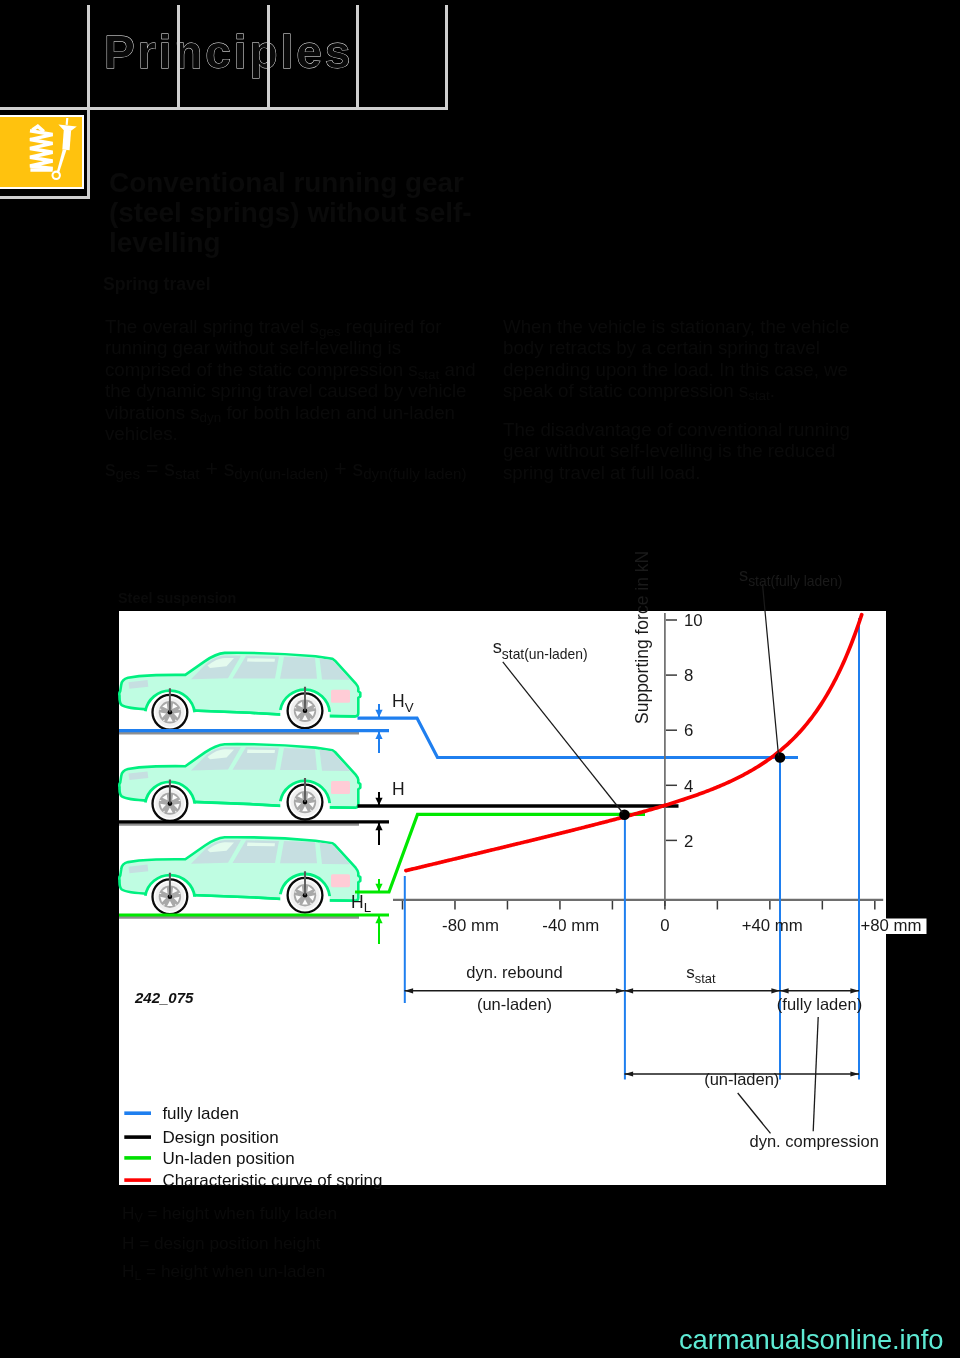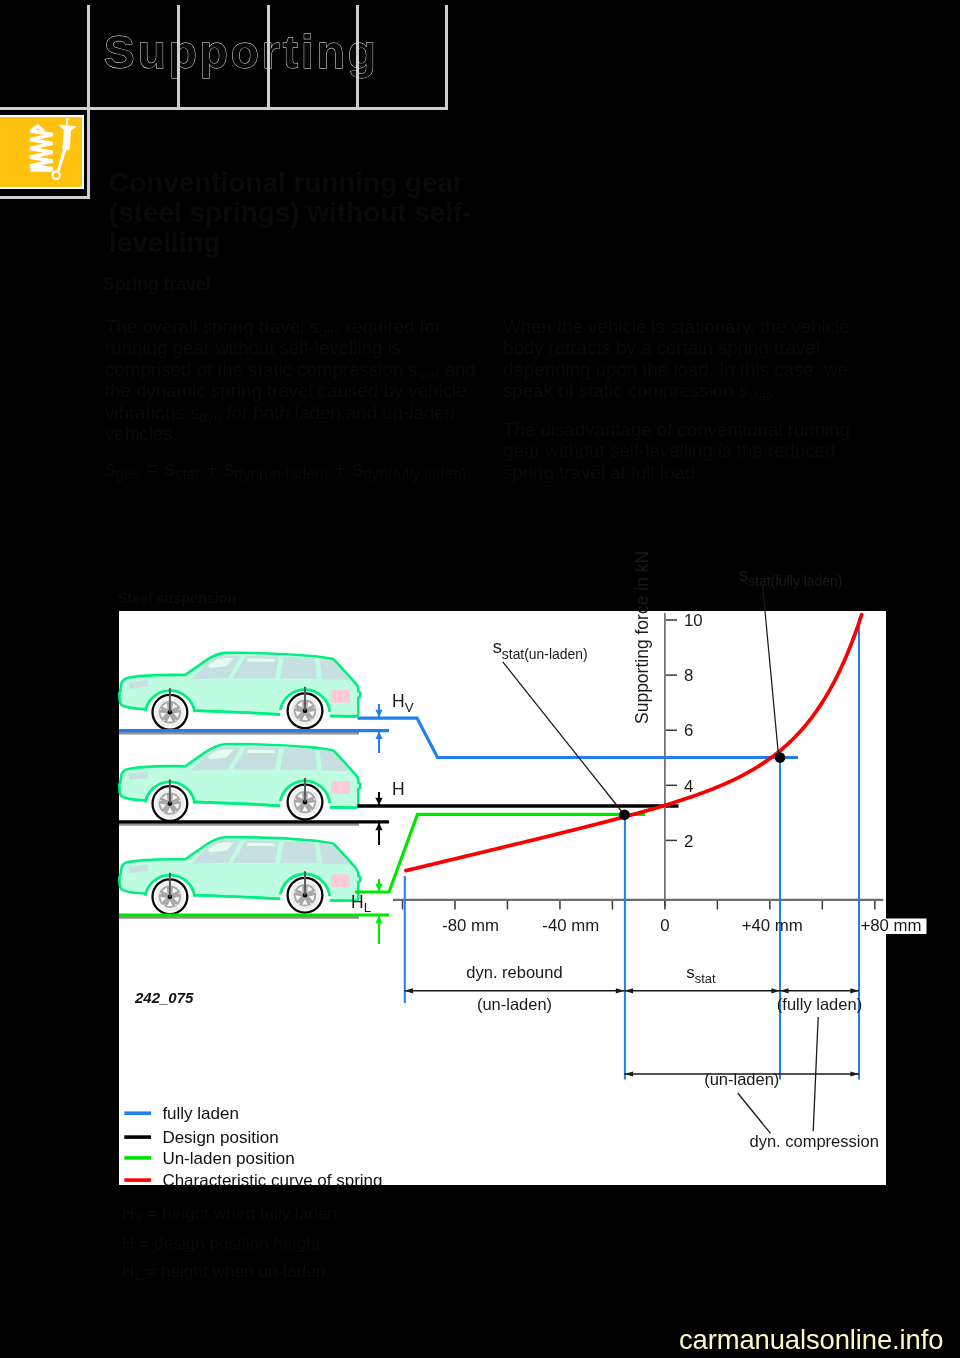--- a/index.html
+++ b/index.html
@@ -22,38 +22,38 @@
   .col>div{line-height:21.45px;height:21.45px;}
   .colL{left:105px;top:316px;width:392px;}
   .colR{left:503px;top:316px;width:392px;}
   .colL2{left:105px;top:457px;width:440px;font-size:21.2px;}
   .colR2{left:503px;top:419px;width:392px;}
   sub{font-size:0.72em;vertical-align:baseline;position:relative;top:0.22em;line-height:0;}
   .steel{position:absolute;left:118px;top:590px;font-size:14.4px;font-weight:bold;color:#0a0a0a;}
   .chart{position:absolute;left:119px;top:611px;width:767px;height:574px;background:#fff;}
   #chartsvg{position:absolute;left:0;top:-70px;overflow:visible;}
   .keyline{position:absolute;left:122px;font-size:17.2px;color:#0a0a0a;}
-  .wm{position:absolute;left:679px;top:1324px;font-size:27.4px;color:#fef9c3;letter-spacing:-0.1px;}
+  .wm{position:absolute;left:679px;top:1324px;font-size:27.4px;color:#5eead4;letter-spacing:-0.1px;}
 </style>
 </head>
 <body>
 
 <div class="page"></div>
 
 <div>
   <div class="vrule" style="left:87px"></div>
   <div class="vrule" style="left:177px"></div>
   <div class="vrule" style="left:267px"></div>
   <div class="vrule" style="left:356px"></div>
   <div class="vrule" style="left:445px"></div>
   <div class="hrule" style="left:0px;top:107px;width:448px"></div>
   <div class="vrule" style="left:87px;top:107px;height:92px"></div>
   <div class="hrule" style="left:0px;top:196px;width:90px"></div>
 </div>
-<div class="title">Supporting</div>
+<div class="title">Principles</div>
 
 <div class="iconbox">
   <svg width="92" height="68" viewBox="-8 118 92 68">
     <g fill="none" stroke="#ffffff" stroke-width="3.5" stroke-linecap="butt" stroke-linejoin="miter">
       <path d="M28.0 131.8 L50.6 135.6 L28.0 140.6 L50.6 144.4 L28.0 149.4 L50.6 153.2 L28.0 158.2 L50.6 162.0 L28.0 167.0 L50.8 169.4"></path>
       <path d="M28.4 171.0 L50.6 171.0"></path>
       <path d="M30.4 131.0 L35.8 127.2 L41.8 132.6"></path>
     </g>
     <g fill="#ffffff">
       <path d="M61.8 130.6 L69.1 131.3 L67.6 151.3 L60.3 150.6 Z"></path>

